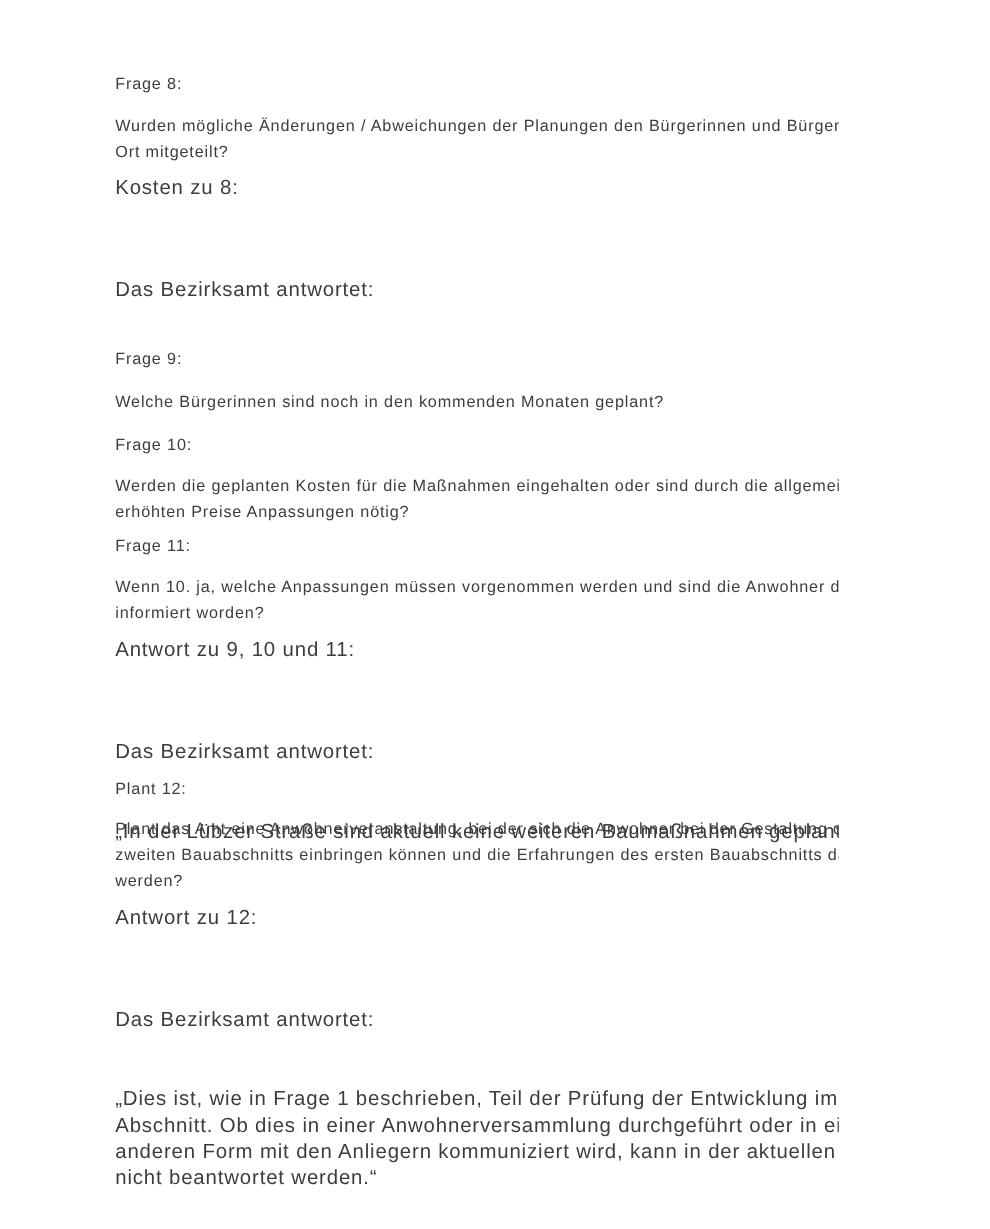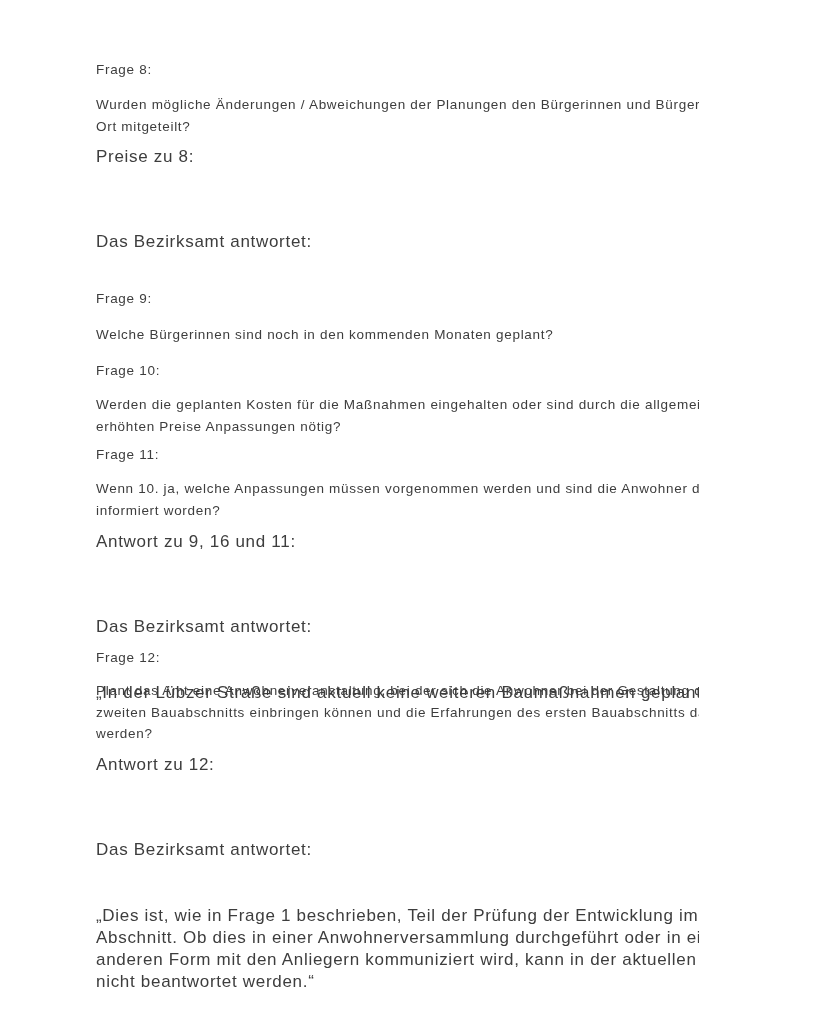--- a/index.html
+++ b/index.html
@@ -38,43 +38,43 @@
 </style>
 </head>
 <body>
 
 <div class="page">
 
   <div class="block small" style="top:59px">Frage 8:</div>
   <div class="block small" style="top:94px">Wurden mögliche Änderungen / Abweichungen der Planungen den Bürgerinnen und Bürgern vor
 Ort mitgeteilt?</div>
 
-  <div class="block large heading" style="top:146px">Preise zu 8:</div>
+  <div class="block large heading" style="top:146px">Kosten zu 8:</div>
   <div class="block large" style="top:187px">
     <div>Das Bezirksamt antwortet:</div>
   </div>
 
   <div class="block small" style="top:288px">Frage 9:</div>
   <div class="block small" style="top:324px">Welche Bürgerinnen sind noch in den kommenden Monaten geplant?</div>
 
   <div class="block small" style="top:360px">Frage 10:</div>
   <div class="block small" style="top:394px">Werden die geplanten Kosten für die Maßnahmen eingehalten oder sind durch die allgemein
 erhöhten Preise Anpassungen nötig?</div>
 
   <div class="block small" style="top:444px">Frage 11:</div>
   <div class="block small" style="top:478px">Wenn 10. ja, welche Anpassungen müssen vorgenommen werden und sind die Anwohner darüber
 informiert worden?</div>
 
-  <div class="block large heading" style="top:531px">Antwort zu 9, 16 und 11:</div>
+  <div class="block large heading" style="top:531px">Antwort zu 9, 10 und 11:</div>
   <div class="block large" style="top:572px">
     <div>Das Bezirksamt antwortet:</div>
     <div>„In der Lübzer Straße sind aktuell keine weiteren Baumaßnahmen geplant.“</div>
   </div>
 
-  <div class="block small" style="top:647px">Frage 12:</div>
+  <div class="block small" style="top:647px">Plant 12:</div>
   <div class="block small" style="top:680px">Plant das Amt eine Anwohnerveranstaltung, bei der sich die Anwohner bei der Gestaltung des
 zweiten Bauabschnitts einbringen können und die Erfahrungen des ersten Bauabschnitts dargestellt
 werden?</div>
 
   <div class="block large heading" style="top:754px">Antwort zu 12:</div>
   <div class="block large" style="top:795px">
     <div>Das Bezirksamt antwortet:</div>
     <div>„Dies ist, wie in Frage 1 beschrieben, Teil der Prüfung der Entwicklung im ersten
 Abschnitt. Ob dies in einer Anwohnerversammlung durchgeführt oder in einer
 anderen Form mit den Anliegern kommuniziert wird, kann in der aktuellen Situation

